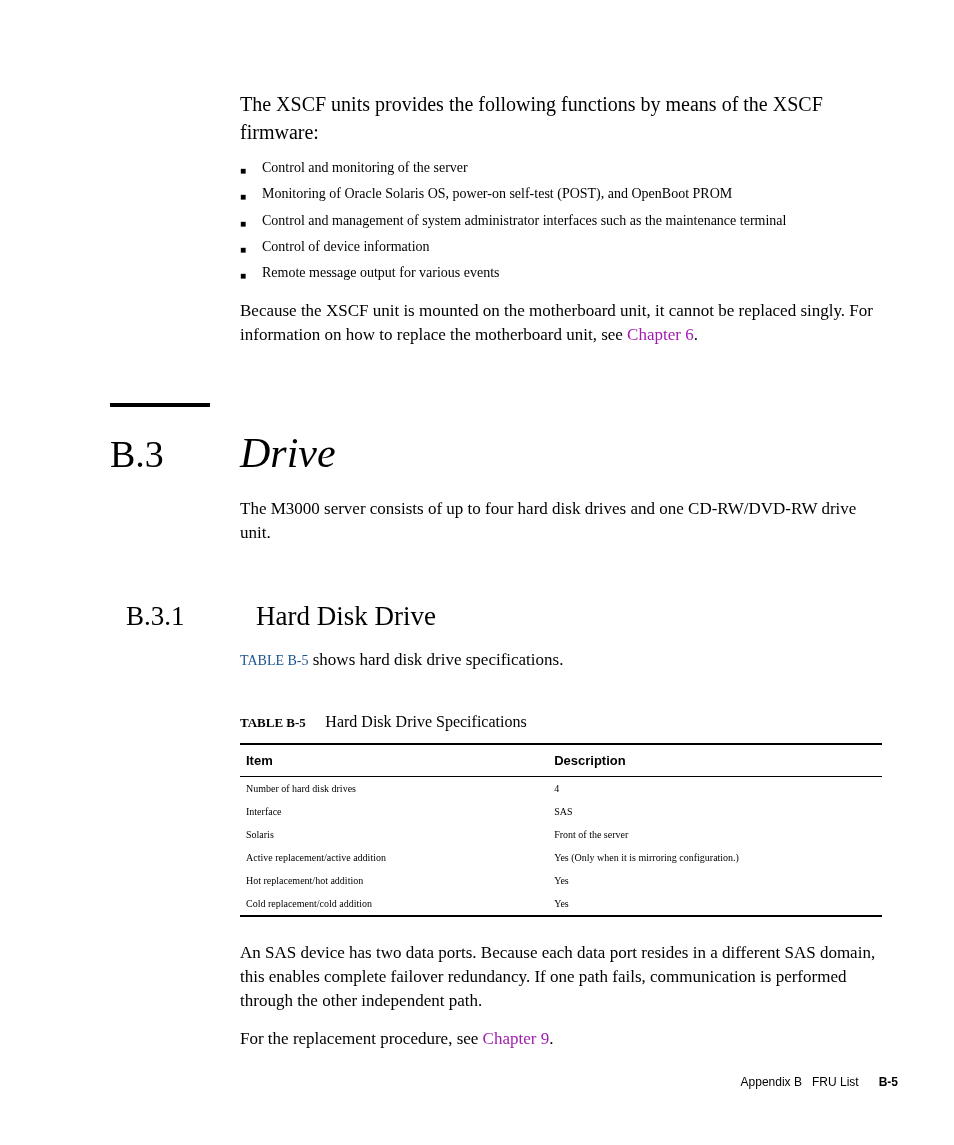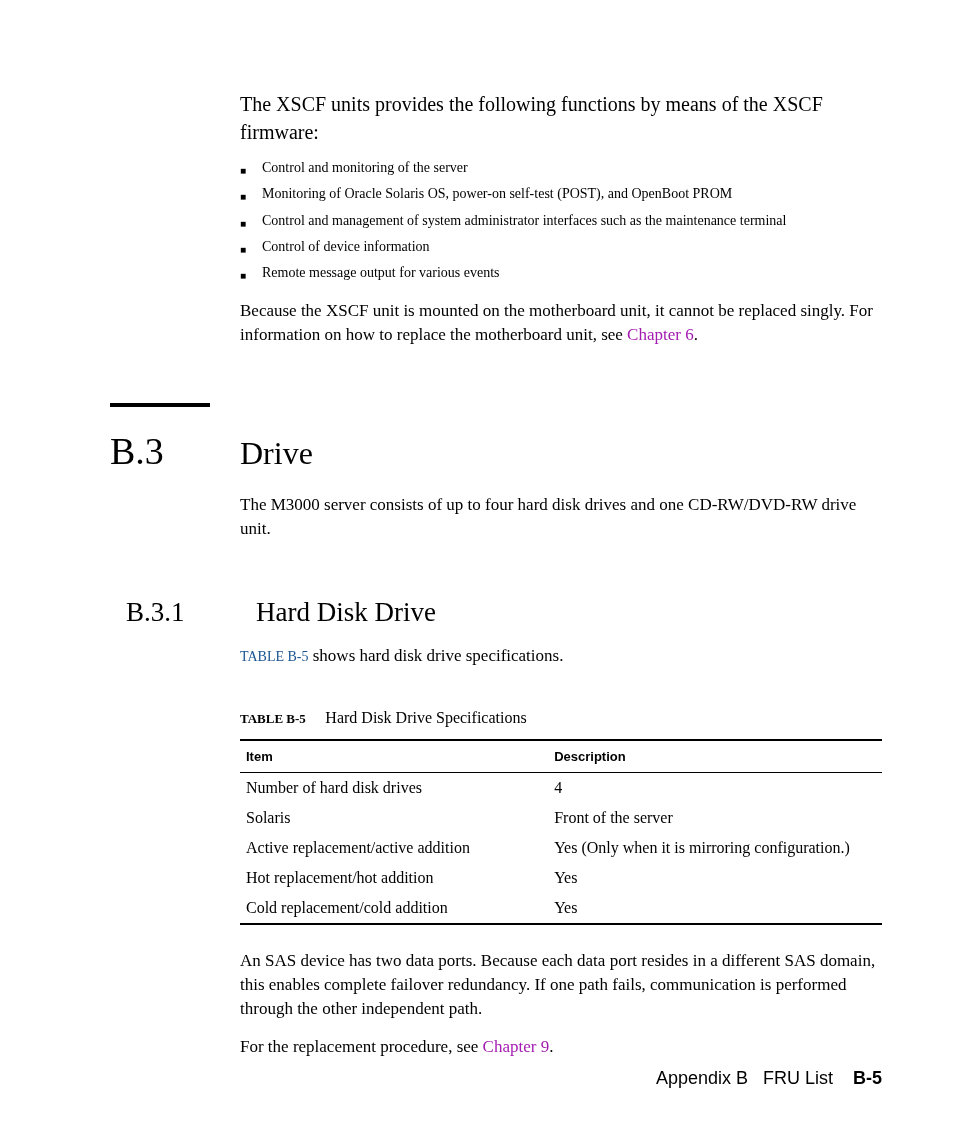--- a/index.html
+++ b/index.html
@@ -63,22 +63,23 @@
       align-items: baseline;
       margin-bottom: 20px;
     }
     .section-num {
       font-size: 38px;
       font-weight: normal;
       width: 130px;
       flex-shrink: 0;
     }
     .section-title {
-      font-size: 32px;
-      font-weight: normal;
+      font-size: 42px;
+      font-weight: normal;
+      font-style: italic;
     }
     .subsection-row {
       display: flex;
       align-items: baseline;
       margin-top: 56px;
       margin-bottom: 16px;
       margin-left: 16px;
     }
     .subsection-num {
       font-size: 27px;
@@ -116,33 +117,33 @@
     }
     table th {
       text-align: left;
       font-size: 13px;
       font-weight: bold;
       font-family: Arial, Helvetica, sans-serif;
       padding: 8px 6px;
       border-bottom: 1px solid #000;
     }
     table td {
-      font-size: 16px;
+      font-size: 10px;
       padding: 6px 6px;
       vertical-align: top;
     }
     table th:first-child,
     table td:first-child {
       width: 48%;
     }
     .footer {
       position: absolute;
       bottom: 56px;
-      right: 72px;
-      font-size: 18px;
+      right: 56px;
+      font-size: 12px;
       font-family: Arial, Helvetica, sans-serif;
     }
     .footer .pgnum {
       font-weight: bold;
       margin-left: 20px;
     }
   </style>
 </head>
 <body>
 
@@ -192,20 +193,24 @@
         <th>Item</th>
         <th>Description</th>
       </tr>
     </thead>
     <tbody>
       <tr>
         <td>Number of hard disk drives</td>
         <td>4</td>
       </tr>
       <tr>
+        <td>Interface</td>
+        <td>SAS</td>
+      </tr>
+      <tr>
         <td>Solaris</td>
         <td>Front of the server</td>
       </tr>
       <tr>
         <td>Active replacement/active addition</td>
         <td>Yes (Only when it is mirroring configuration.)</td>
       </tr>
       <tr>
         <td>Hot replacement/hot addition</td>
         <td>Yes</td>

